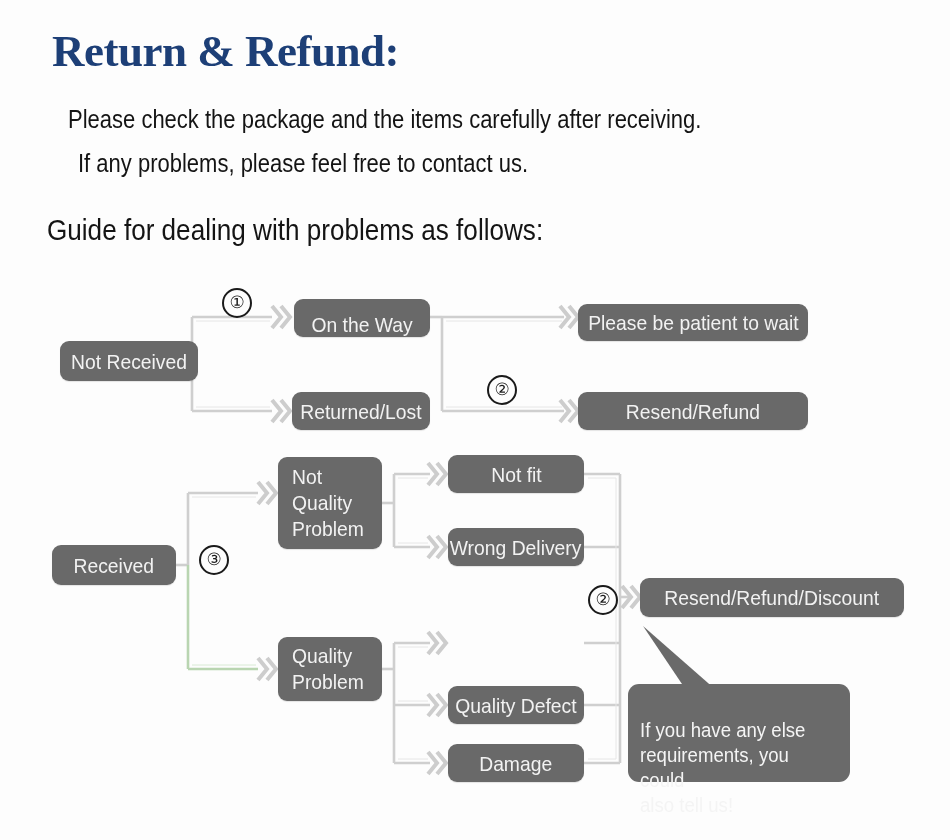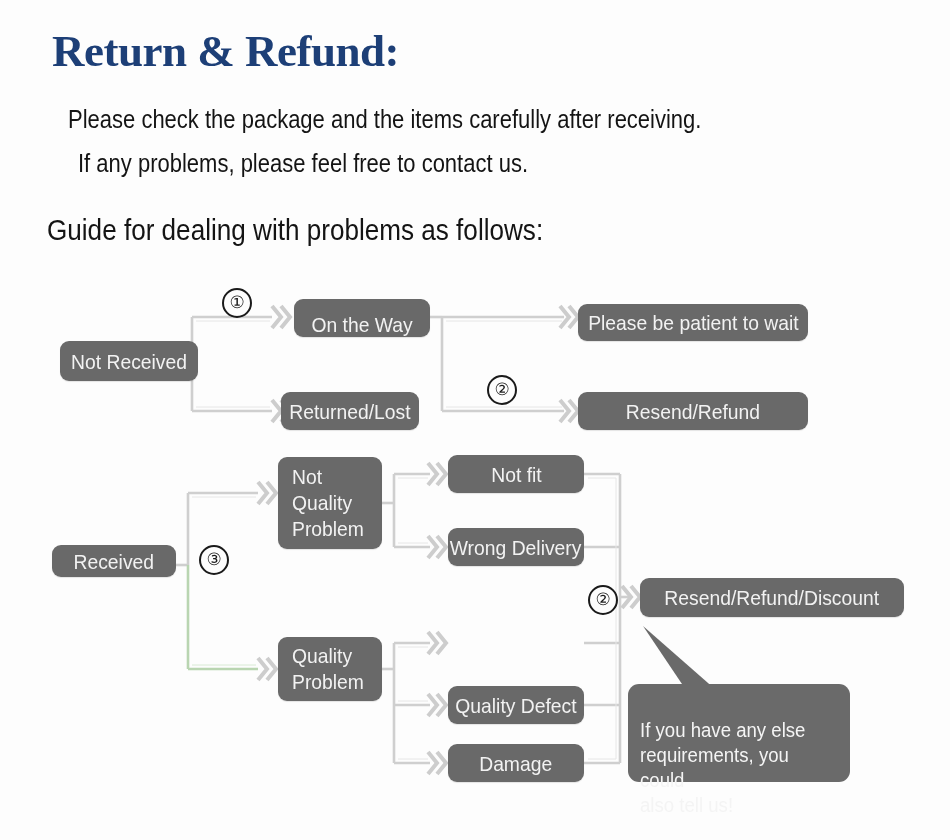--- a/index.html
+++ b/index.html
@@ -289,33 +289,33 @@
     </svg>
 
     <div class="node" style="left:44px; top:341px; width:138px; height:40px;margin-left:16px;">
       <span>Not Received</span>
     </div>
 
     <div class="node" style="left:294px; top:299px; width:136px; height:38px;align-items:flex-end;">
       <span>On the Way</span>
     </div>
 
-    <div class="node" style="left:281px; top:392px; width:138px; height:38px;">
+    <div class="node" style="left:292px; top:392px; width:138px; height:38px;">
       <span>Returned/Lost</span>
     </div>
 
     <div class="node" style="left:578px; top:304px; width:230px; height:37px;">
       <span>Please be patient to wait</span>
     </div>
 
     <div class="node" style="left:578px; top:392px; width:230px; height:38px;">
       <span>Resend/Refund</span>
     </div>
 
-    <div class="node" style="left:52px; top:545px; width:124px; height:32px;">
+    <div class="node" style="left:52px; top:545px; width:124px; height:40px;">
       <span>Received</span>
     </div>
 
     <div class="node multiline" style="left:278px; top:457px; width:104px; height:92px;">
       <span>Not
 Quality
 Problem</span>
     </div>
 
     <div class="node multiline" style="left:278px; top:637px; width:104px; height:64px;">

